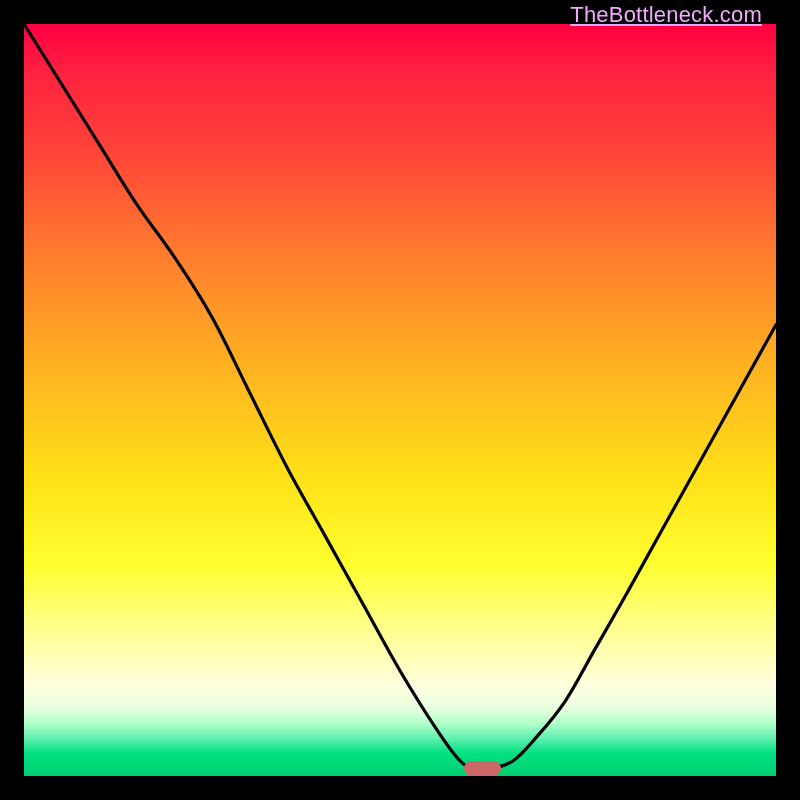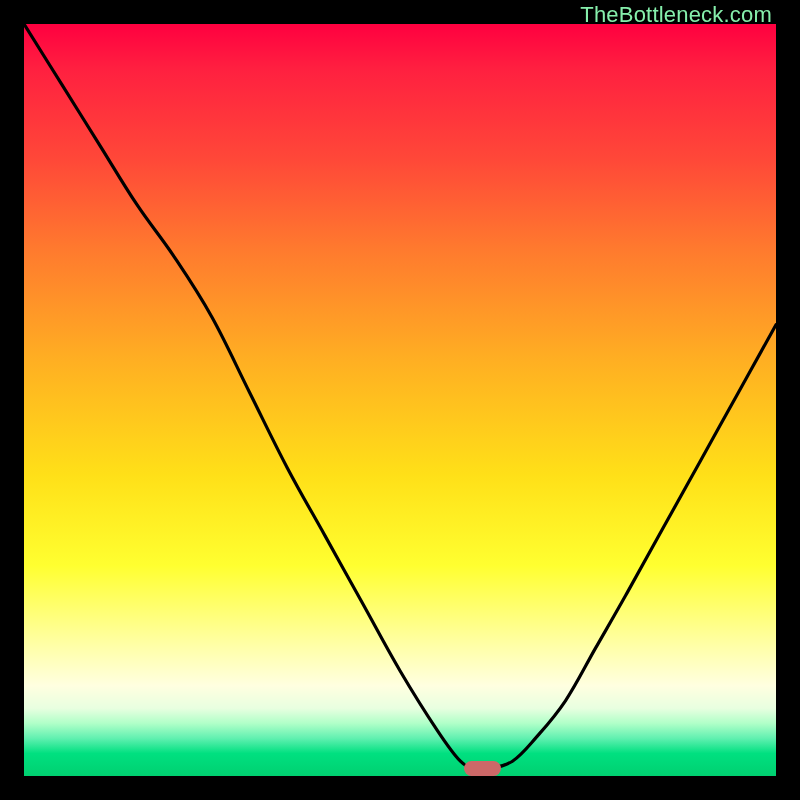--- a/index.html
+++ b/index.html
@@ -54,26 +54,27 @@
     height: 100%;
   }
   .marker {
     position: absolute;
     background: #cc6868;
     border-radius: 999px;
   }
   .watermark {
     position: absolute;
     top: 2px;
-    right: 28px;
-    color: #86efac;
+    right: 38px;
+    color: #f0abfc;
     font-family: Arial, Helvetica, sans-serif;
     font-size: 22px;
     letter-spacing: 0.2px;
     user-select: none;
+    text-decoration: underline;
   }
 </style>
 </head>
 <body>
 
 <div class="container">
 
   <div class="plot-area">
     <div class="gradient-bg"></div>
 

